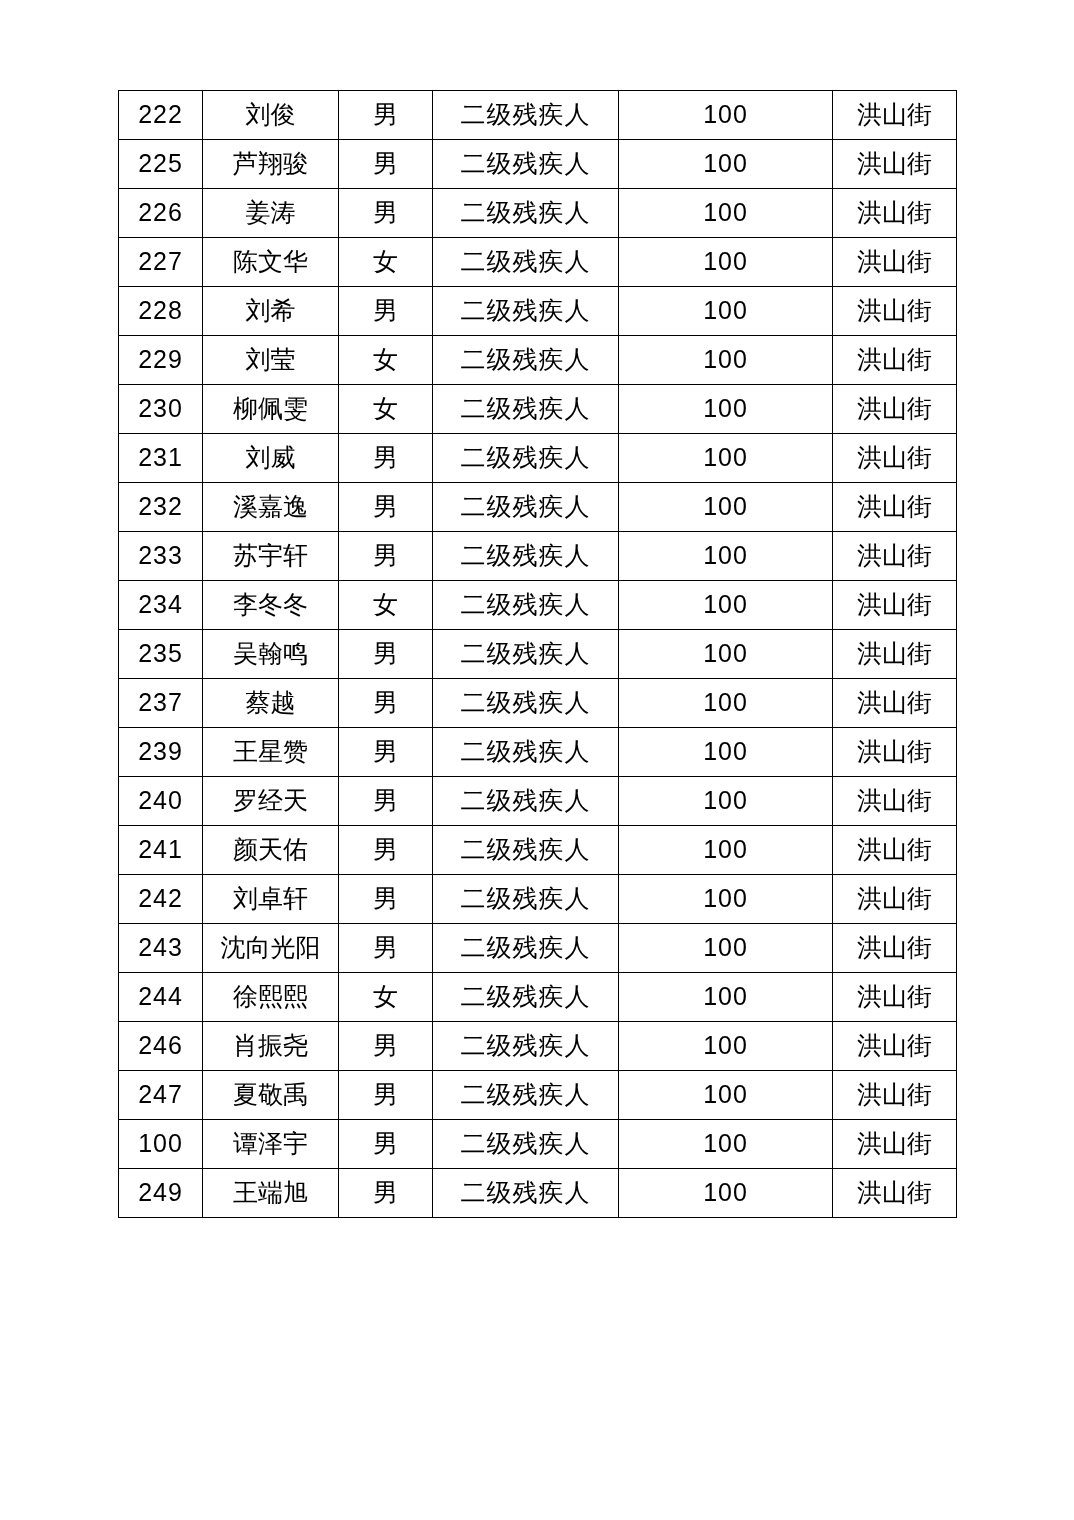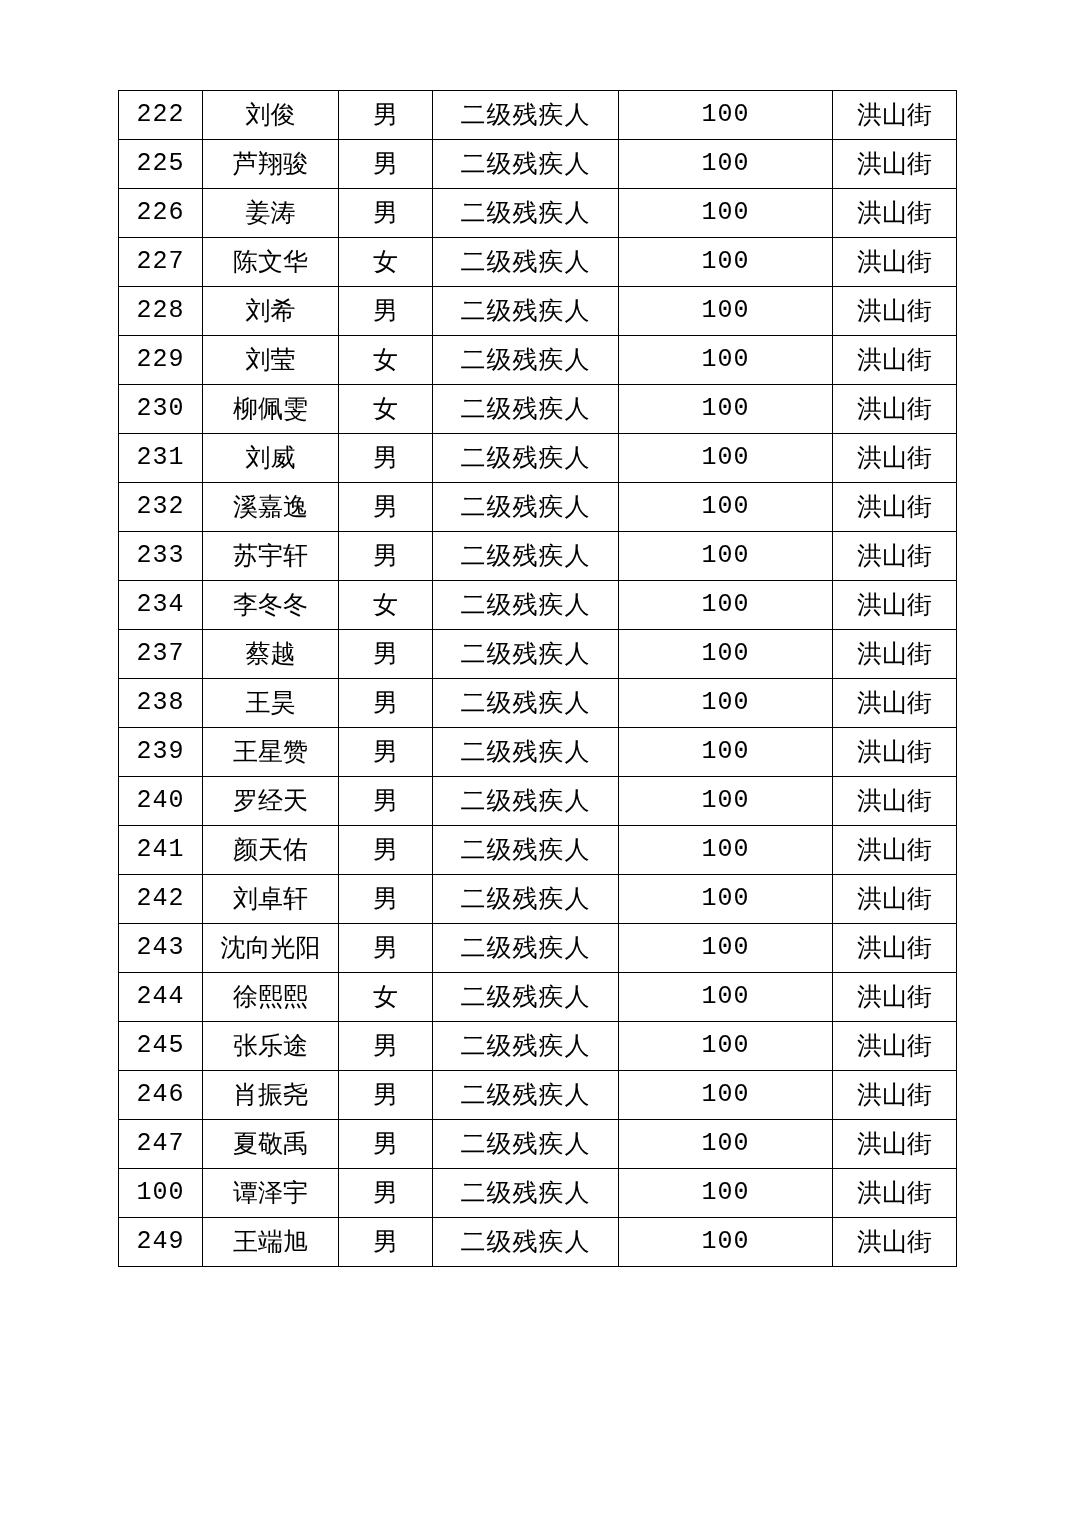--- a/index.html
+++ b/index.html
@@ -37,21 +37,21 @@
     white-space: nowrap;
   }
   col.c-index { width: 84px; }
   col.c-name  { width: 136px; }
   col.c-sex   { width: 94px; }
   col.c-type  { width: 186px; }
   col.c-amount{ width: 214px; }
   col.c-area  { width: 124px; }
 
   td.index, td.amount {
-    font-family: Liberation Mono, monospace;
+    font-family: Liberation Sans, sans-serif;
     letter-spacing: 1px;
   }
   td.name, td.sex, td.type, td.area {
     font-family: "DejaVu Serif", "Liberation Serif", serif;
   }
   td.type { letter-spacing: 1px; }
 </style>
 </head>
 <body>
 
@@ -148,36 +148,36 @@
         </tr>
         <tr>
           <td class="index">234</td>
           <td class="name">李冬冬</td>
           <td class="sex">女</td>
           <td class="type">二级残疾人</td>
           <td class="amount">100</td>
           <td class="area">洪山街</td>
         </tr>
         <tr>
+          <td class="index">235</td>
+          <td class="name">吴翰鸣</td>
+          <td class="sex">男</td>
+          <td class="type">二级残疾人</td>
+          <td class="amount">100</td>
+          <td class="area">洪山街</td>
+        </tr>
+        <tr>
           <td class="index">237</td>
           <td class="name">蔡越</td>
           <td class="sex">男</td>
           <td class="type">二级残疾人</td>
           <td class="amount">100</td>
           <td class="area">洪山街</td>
         </tr>
         <tr>
-          <td class="index">238</td>
-          <td class="name">王昊</td>
-          <td class="sex">男</td>
-          <td class="type">二级残疾人</td>
-          <td class="amount">100</td>
-          <td class="area">洪山街</td>
-        </tr>
-        <tr>
           <td class="index">239</td>
           <td class="name">王星赞</td>
           <td class="sex">男</td>
           <td class="type">二级残疾人</td>
           <td class="amount">100</td>
           <td class="area">洪山街</td>
         </tr>
         <tr>
           <td class="index">240</td>
           <td class="name">罗经天</td>
@@ -207,28 +207,20 @@
           <td class="name">沈向光阳</td>
           <td class="sex">男</td>
           <td class="type">二级残疾人</td>
           <td class="amount">100</td>
           <td class="area">洪山街</td>
         </tr>
         <tr>
           <td class="index">244</td>
           <td class="name">徐熙熙</td>
           <td class="sex">女</td>
-          <td class="type">二级残疾人</td>
-          <td class="amount">100</td>
-          <td class="area">洪山街</td>
-        </tr>
-        <tr>
-          <td class="index">245</td>
-          <td class="name">张乐途</td>
-          <td class="sex">男</td>
           <td class="type">二级残疾人</td>
           <td class="amount">100</td>
           <td class="area">洪山街</td>
         </tr>
         <tr>
           <td class="index">246</td>
           <td class="name">肖振尧</td>
           <td class="sex">男</td>
           <td class="type">二级残疾人</td>
           <td class="amount">100</td>

